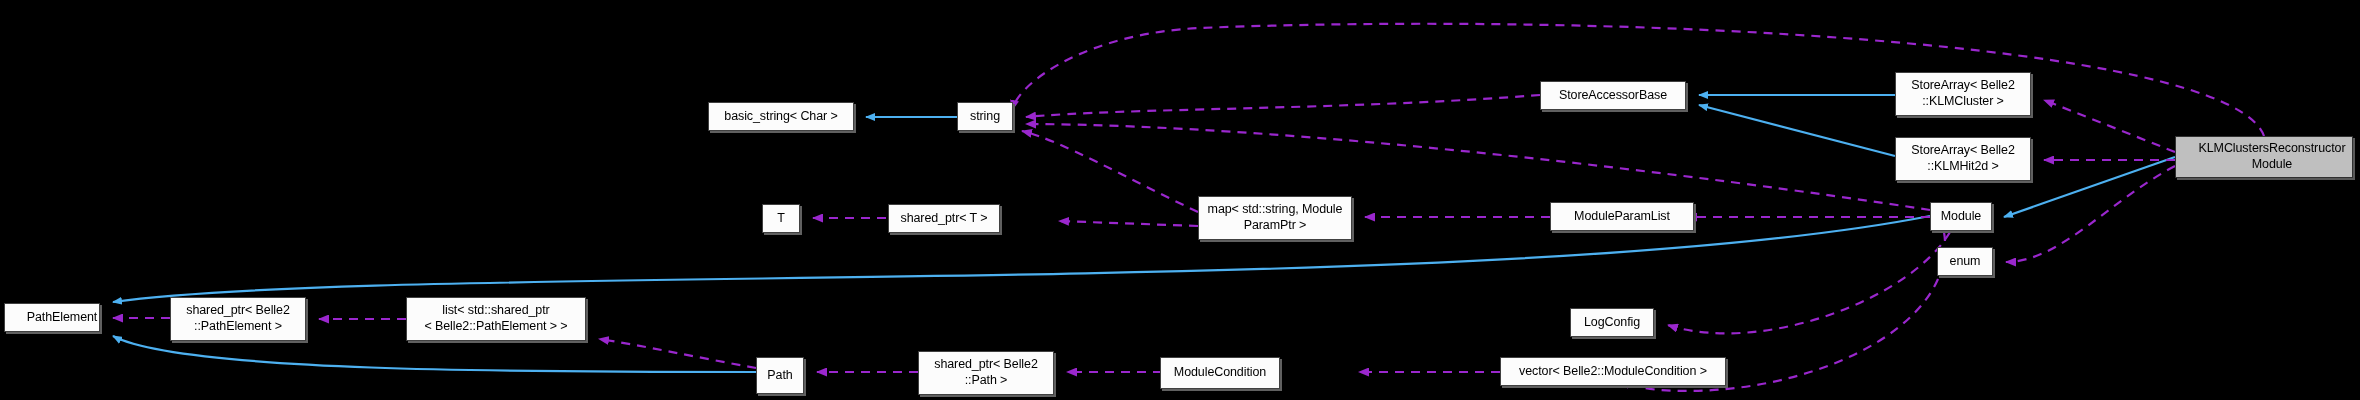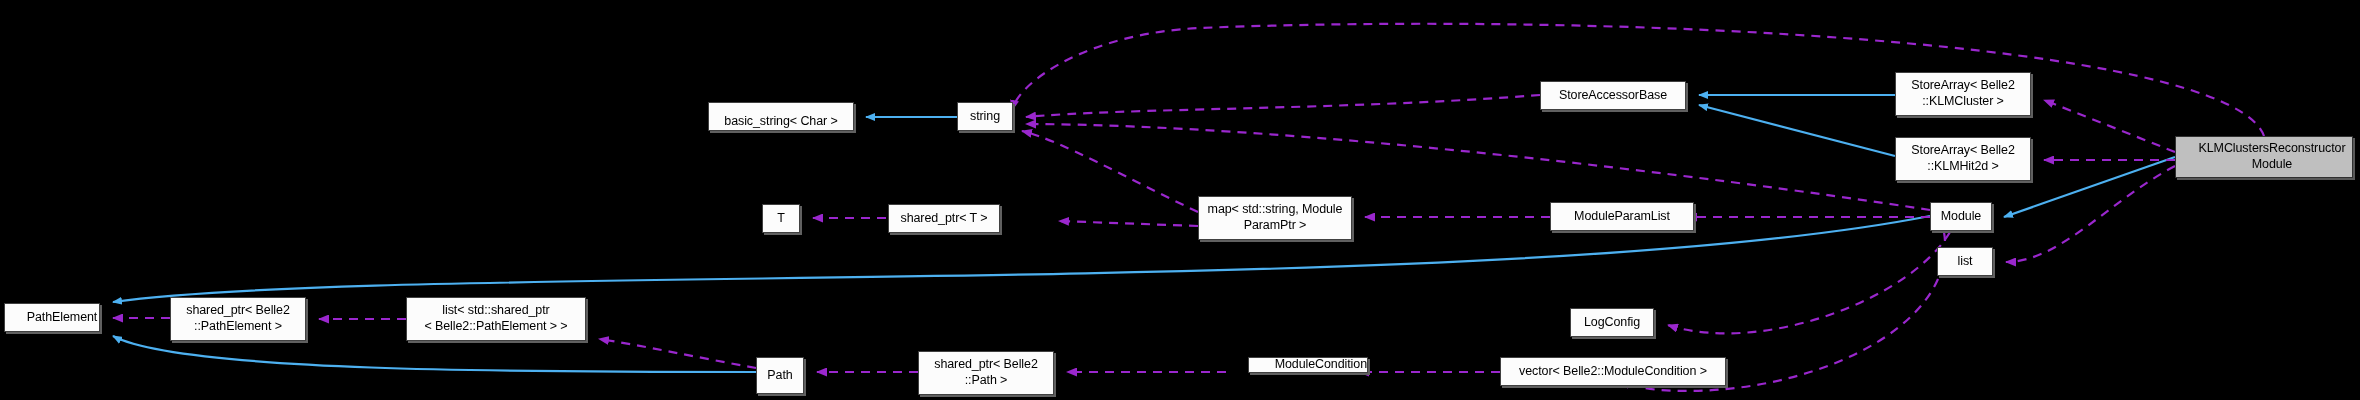--- a/index.html
+++ b/index.html
@@ -85,21 +85,21 @@
       <path d="M170,318 L113,318"></path>
       <path d="M406,319 L319,319"></path>
       <path d="M756,368 C700,358 640,345 599,339"></path>
       <path d="M918,372 L817,372"></path>
       <path d="M1226,372 L1067,372"></path>
       <path d="M1500,372 L1359,372"></path>
       <path d="M1944,232 C1960,330 1800,400 1660,390 C1645,389 1630,385 1622,380"></path>
     </g>
   </svg>
 
-  <div class="node" style="left:708px;top:102px;width:146px;height:29px;align-items:flex-end;">
+  <div class="node" style="left:708px;top:102px;width:146px;height:29px;">
     <span class="node-label">basic_string&lt; Char &gt;</span>
   </div>
 
   <div class="node" style="left:957px;top:102px;width:56px;height:29px;">
     <span class="node-label">string</span>
   </div>
 
   <div class="node" style="left:1540px;top:81px;width:146px;height:29px;">
     <span class="node-label">StoreAccessorBase</span>
   </div>
@@ -134,21 +134,21 @@
 
   <div class="node" style="left:1550px;top:202px;width:144px;height:29px;">
     <span class="node-label">ModuleParamList</span>
   </div>
 
   <div class="node" style="left:1930px;top:202px;width:62px;height:29px;">
     <span class="node-label">Module</span>
   </div>
 
   <div class="node" style="left:1937px;top:247px;width:56px;height:29px;">
-    <span class="node-label">list</span>
+    <span class="node-label">enum</span>
   </div>
 
   <div class="node" style="left:1570px;top:308px;width:84px;height:29px;">
     <span class="node-label">LogConfig</span>
   </div>
 
   <div class="node" style="left:4px;top:303px;width:96px;height:29px;padding-left:20px;">
     <span class="node-label">PathElement</span>
   </div>
 
@@ -164,21 +164,21 @@
 
   <div class="node" style="left:756px;top:357px;width:48px;height:37px;">
     <span class="node-label">Path</span>
   </div>
 
   <div class="node" style="left:918px;top:351px;width:136px;height:44px;">
     <span class="node-label">shared_ptr&lt; Belle2
 ::Path &gt;</span>
   </div>
 
-  <div class="node" style="left:1248px;top:357px;width:120px;height:16px;justify-content:flex-end;">
+  <div class="node" style="left:1160px;top:357px;width:120px;height:32px;">
     <span class="node-label">ModuleCondition</span>
   </div>
 
   <div class="node" style="left:1500px;top:357px;width:226px;height:29px;">
     <span class="node-label">vector&lt; Belle2::ModuleCondition &gt;</span>
   </div>
 
 </div>
 
 </body></html>

